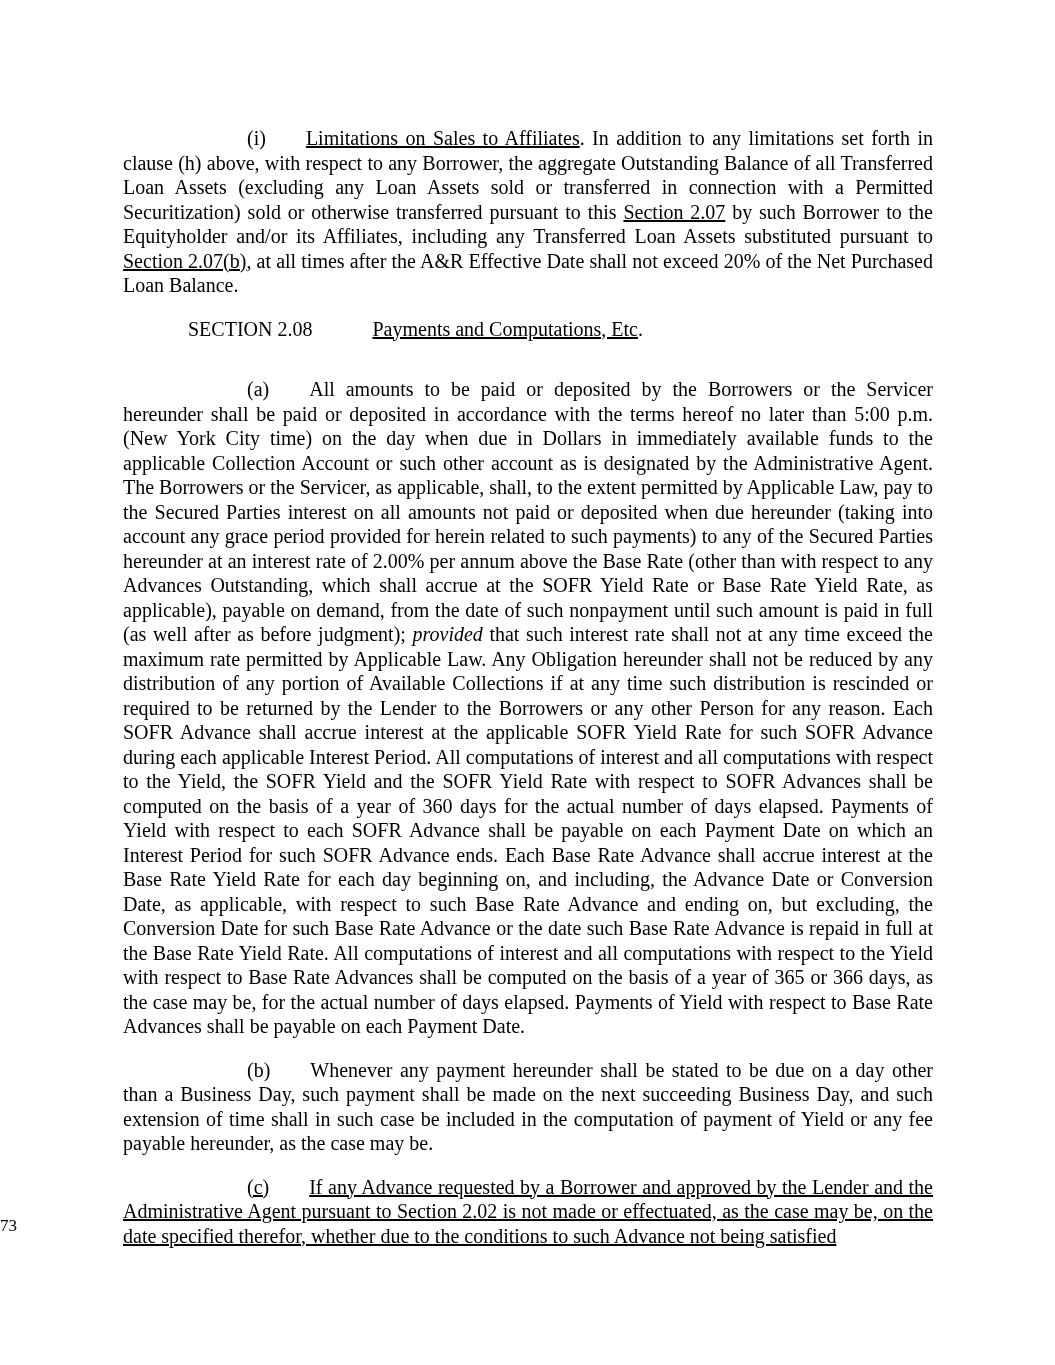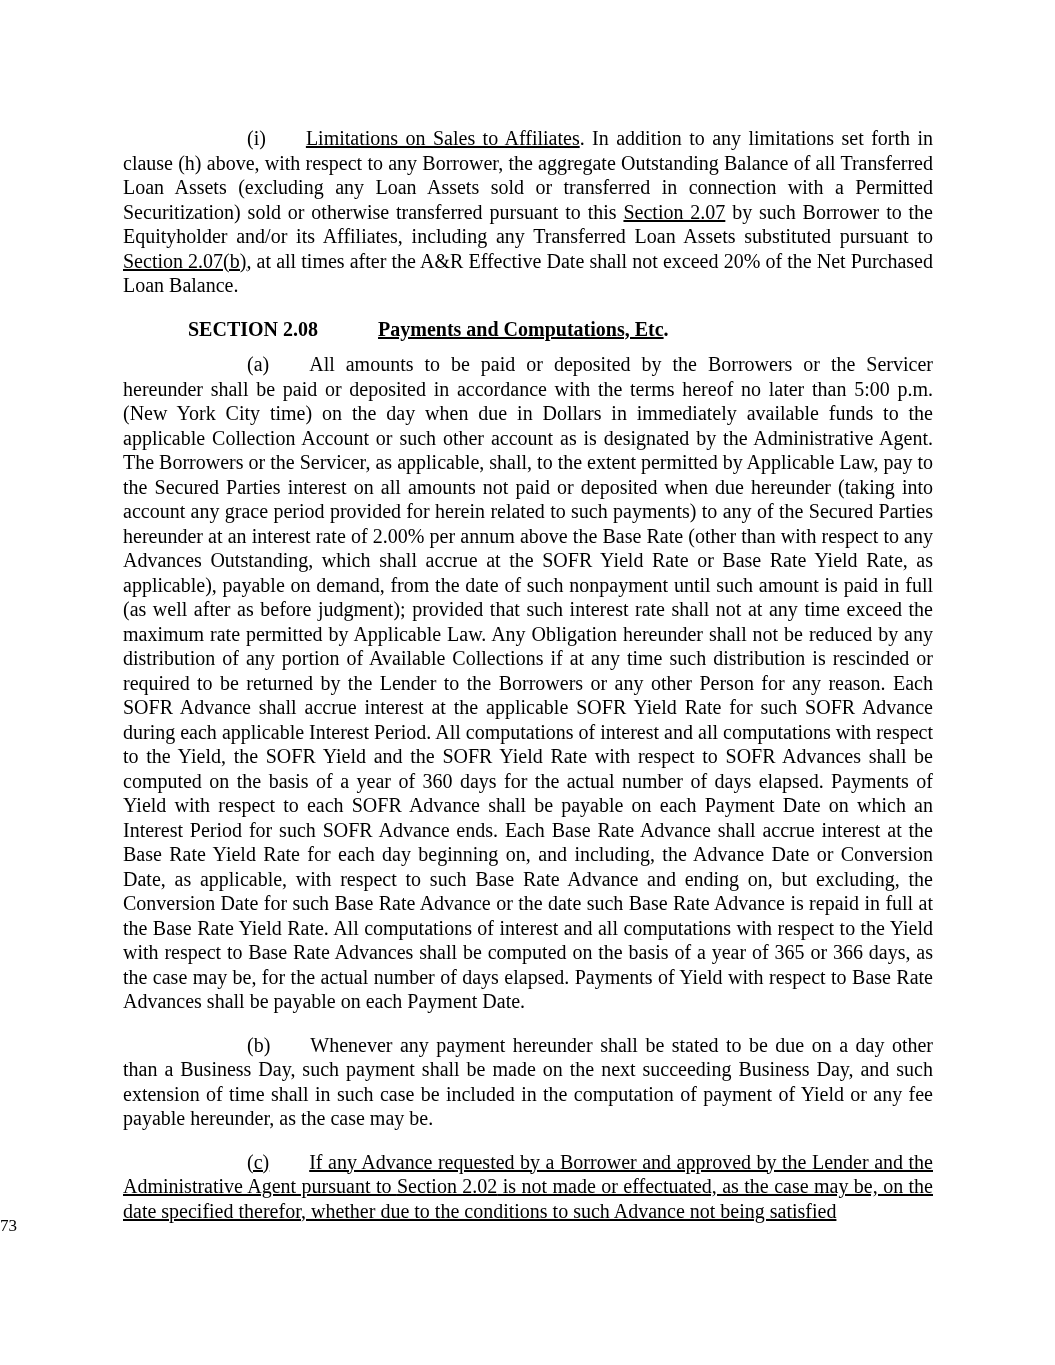--- a/index.html
+++ b/index.html
@@ -23,36 +23,36 @@
     left: 123px;
     top: 126px;
     width: 810px;
   }
   p.body-para {
     margin: 0 0 19px 0;
     text-align: justify;
     text-indent: 124px;
   }
   p.section-heading {
-    margin: 0 0 11px 0;
+    margin: 0 0 36px 0;
     text-align: left;
     text-indent: 65px;
-    font-weight: bold;
   }
   p:last-child {
     margin-bottom: 0;
     text-decoration: underline;
   }
   .tab {
     display: inline-block;
   }
   .u {
     text-decoration: underline;
   }
   .i {
+    font-style: italic;
   }
   .page-number {
     position: absolute;
     top: 1216px;
     left: 0;
     width: 100%;
     font-size: 17px;
     line-height: 20px;
   }
 </style>

